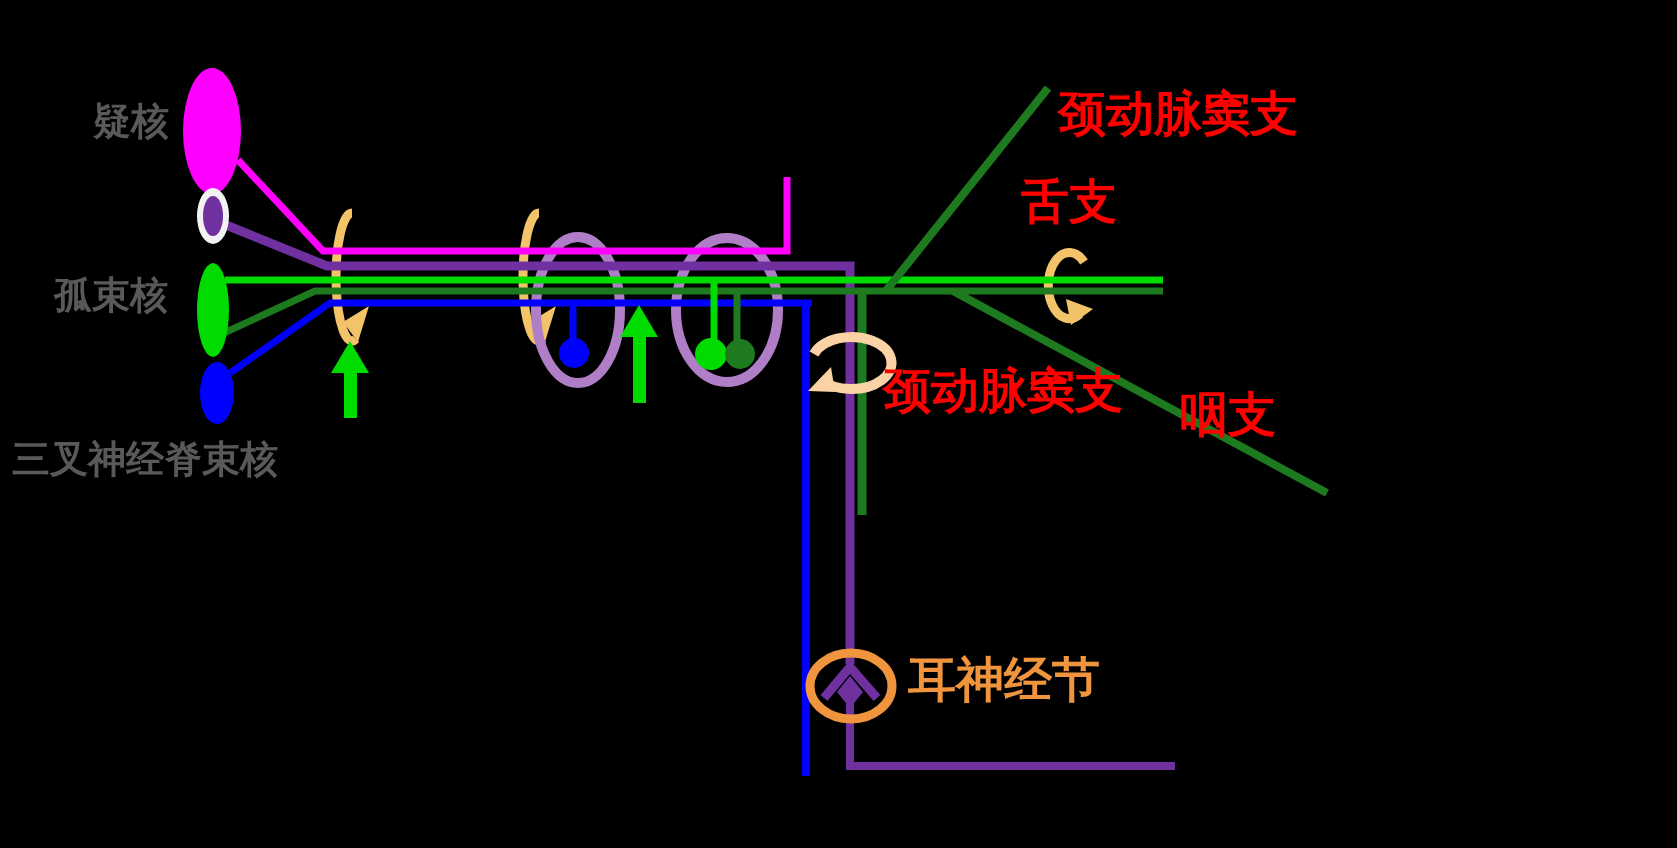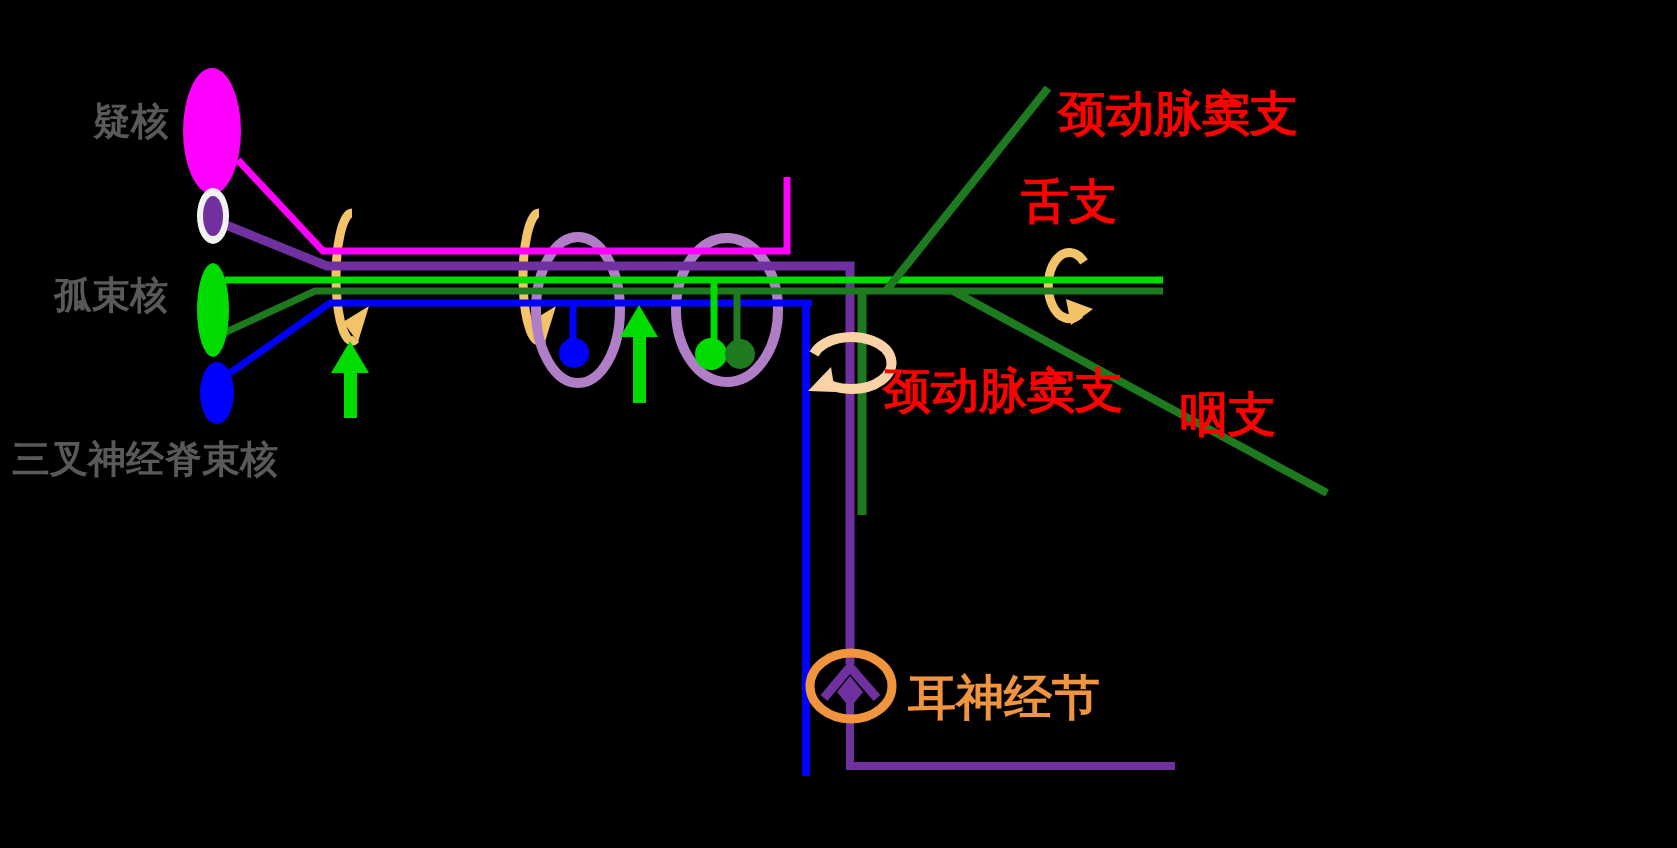--- a/index.html
+++ b/index.html
@@ -24,21 +24,20 @@
   }
   .lbl.red{
     color:#FF0000;
     font-size:48px;
     font-weight:800;
   }
   .lbl.orange{
     color:#F0943D;
     font-size:48px;
     font-weight:800;
-    margin-top:18px;
   }
 </style>
 </head>
 <body>
 
 <div class="stage">
 
   <svg width="1677" height="848" viewBox="0 0 1677 848">
 
     <g>

